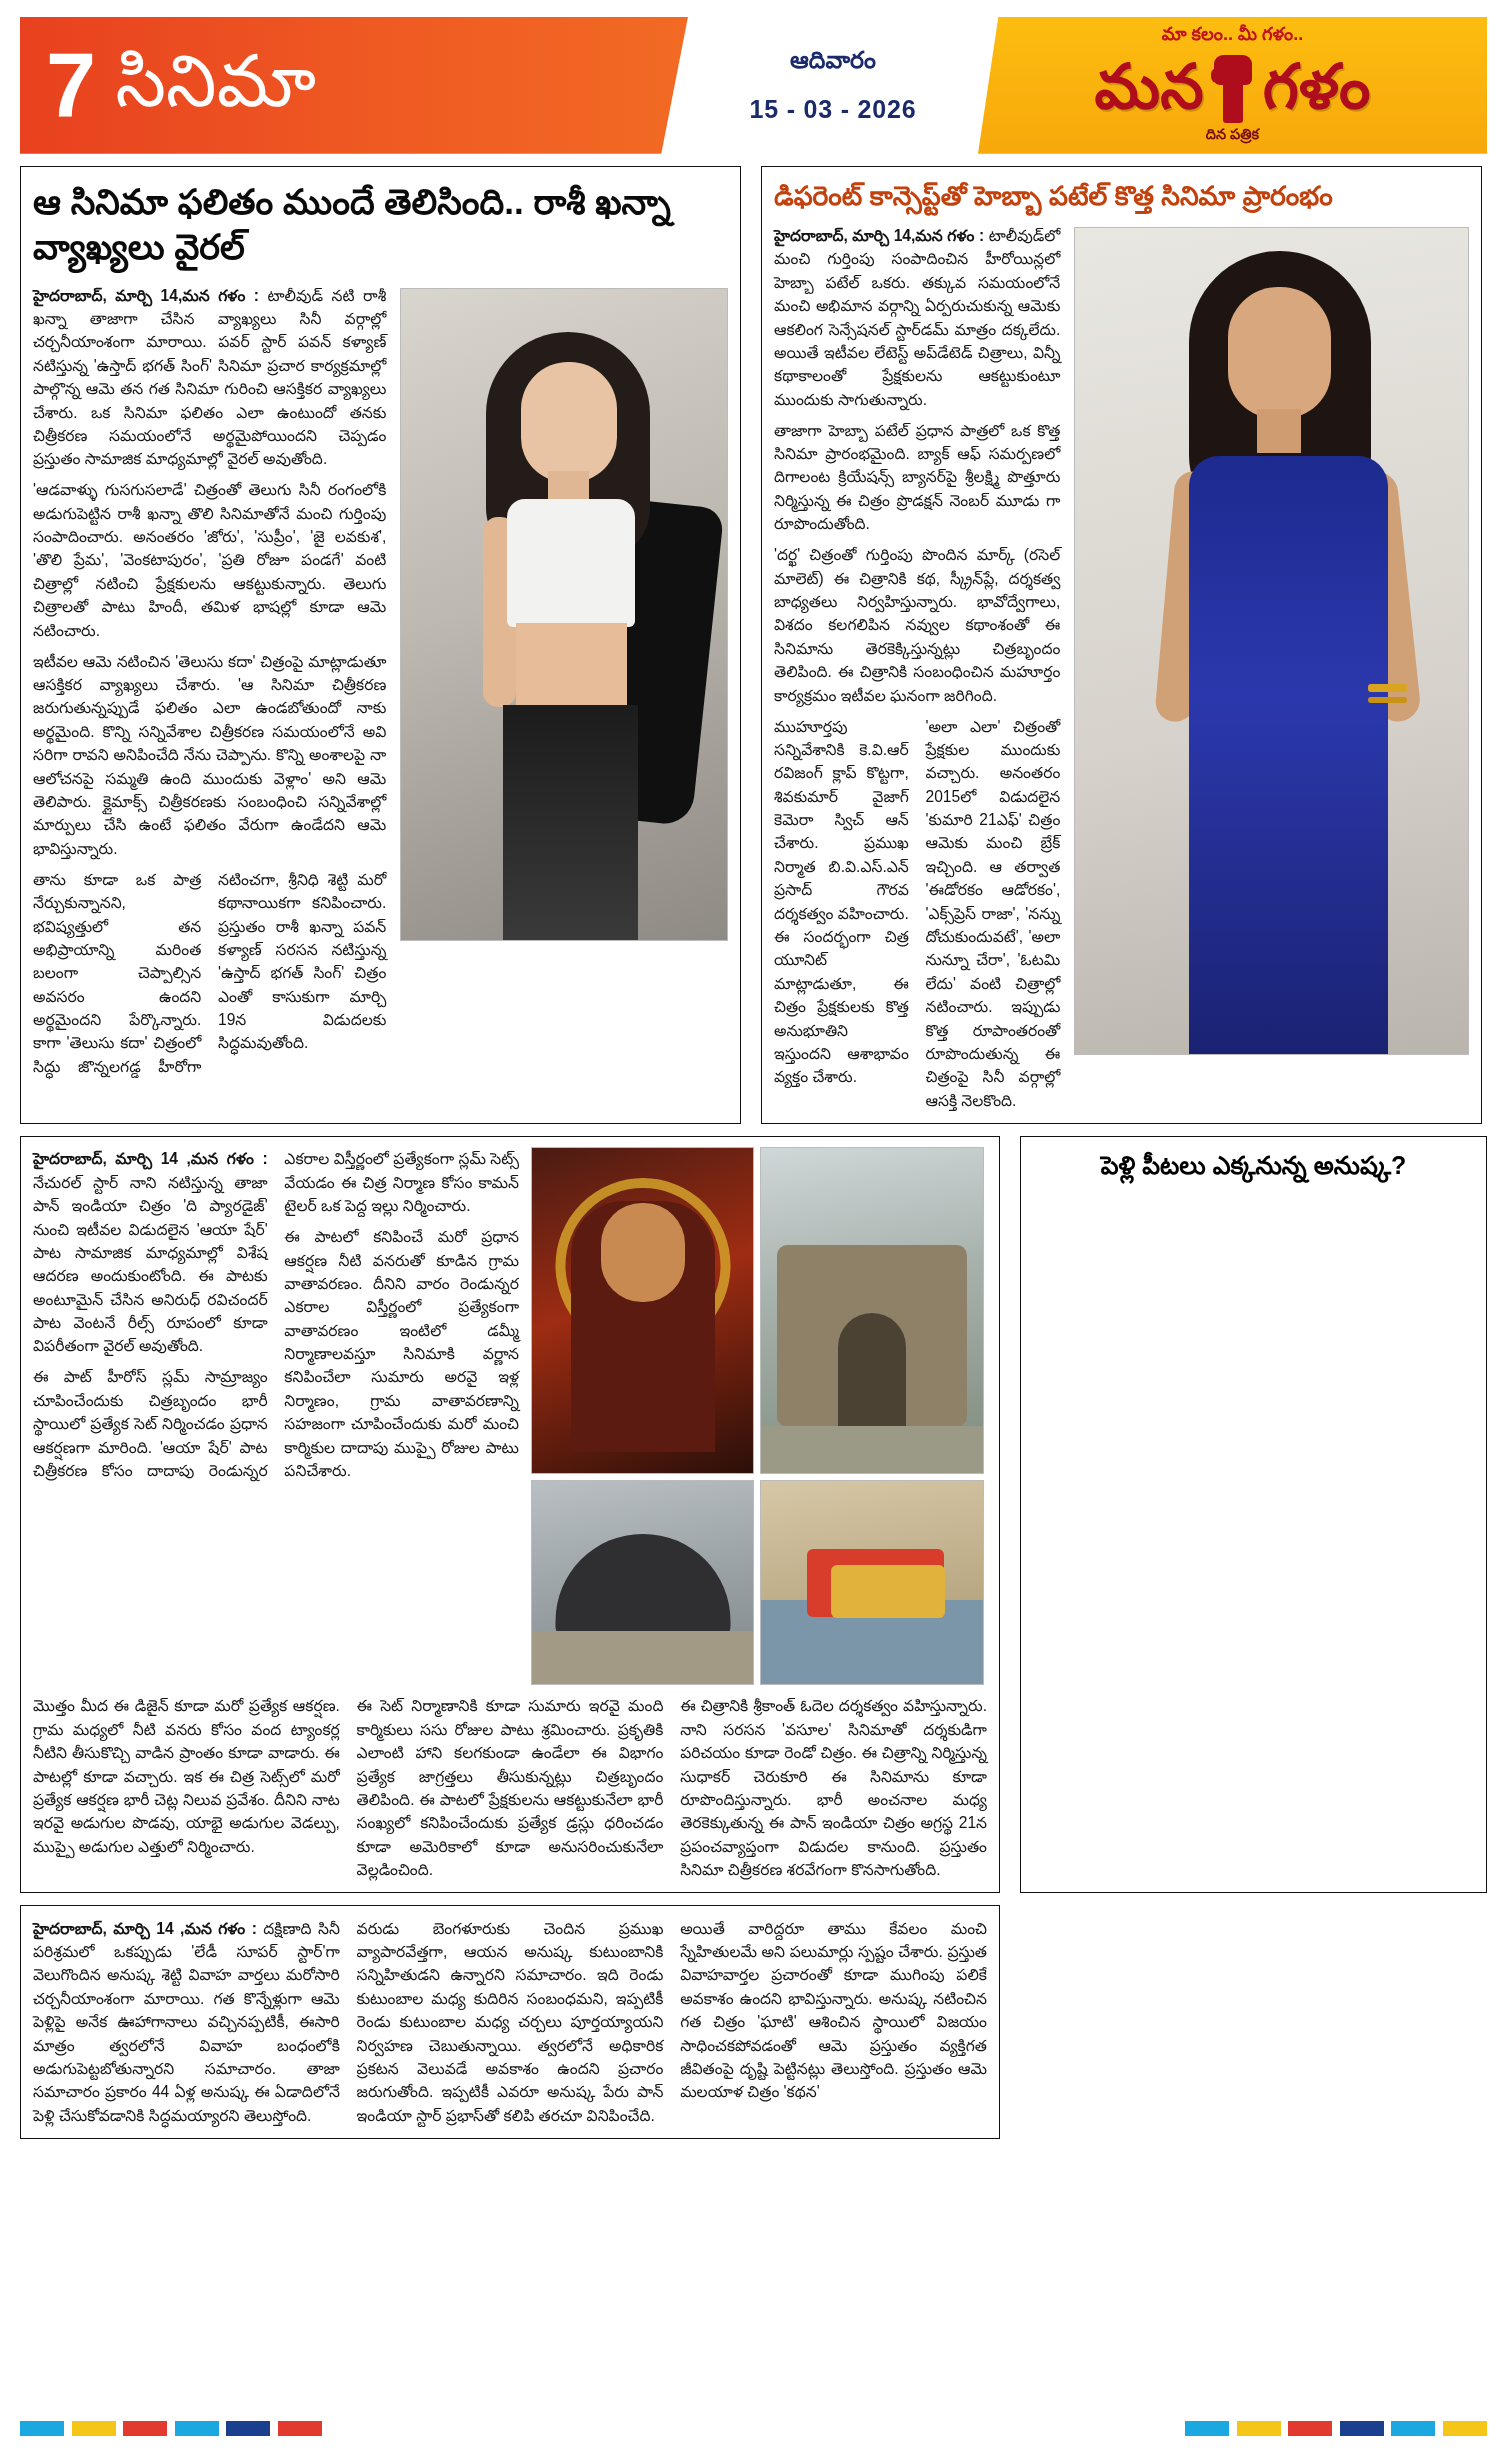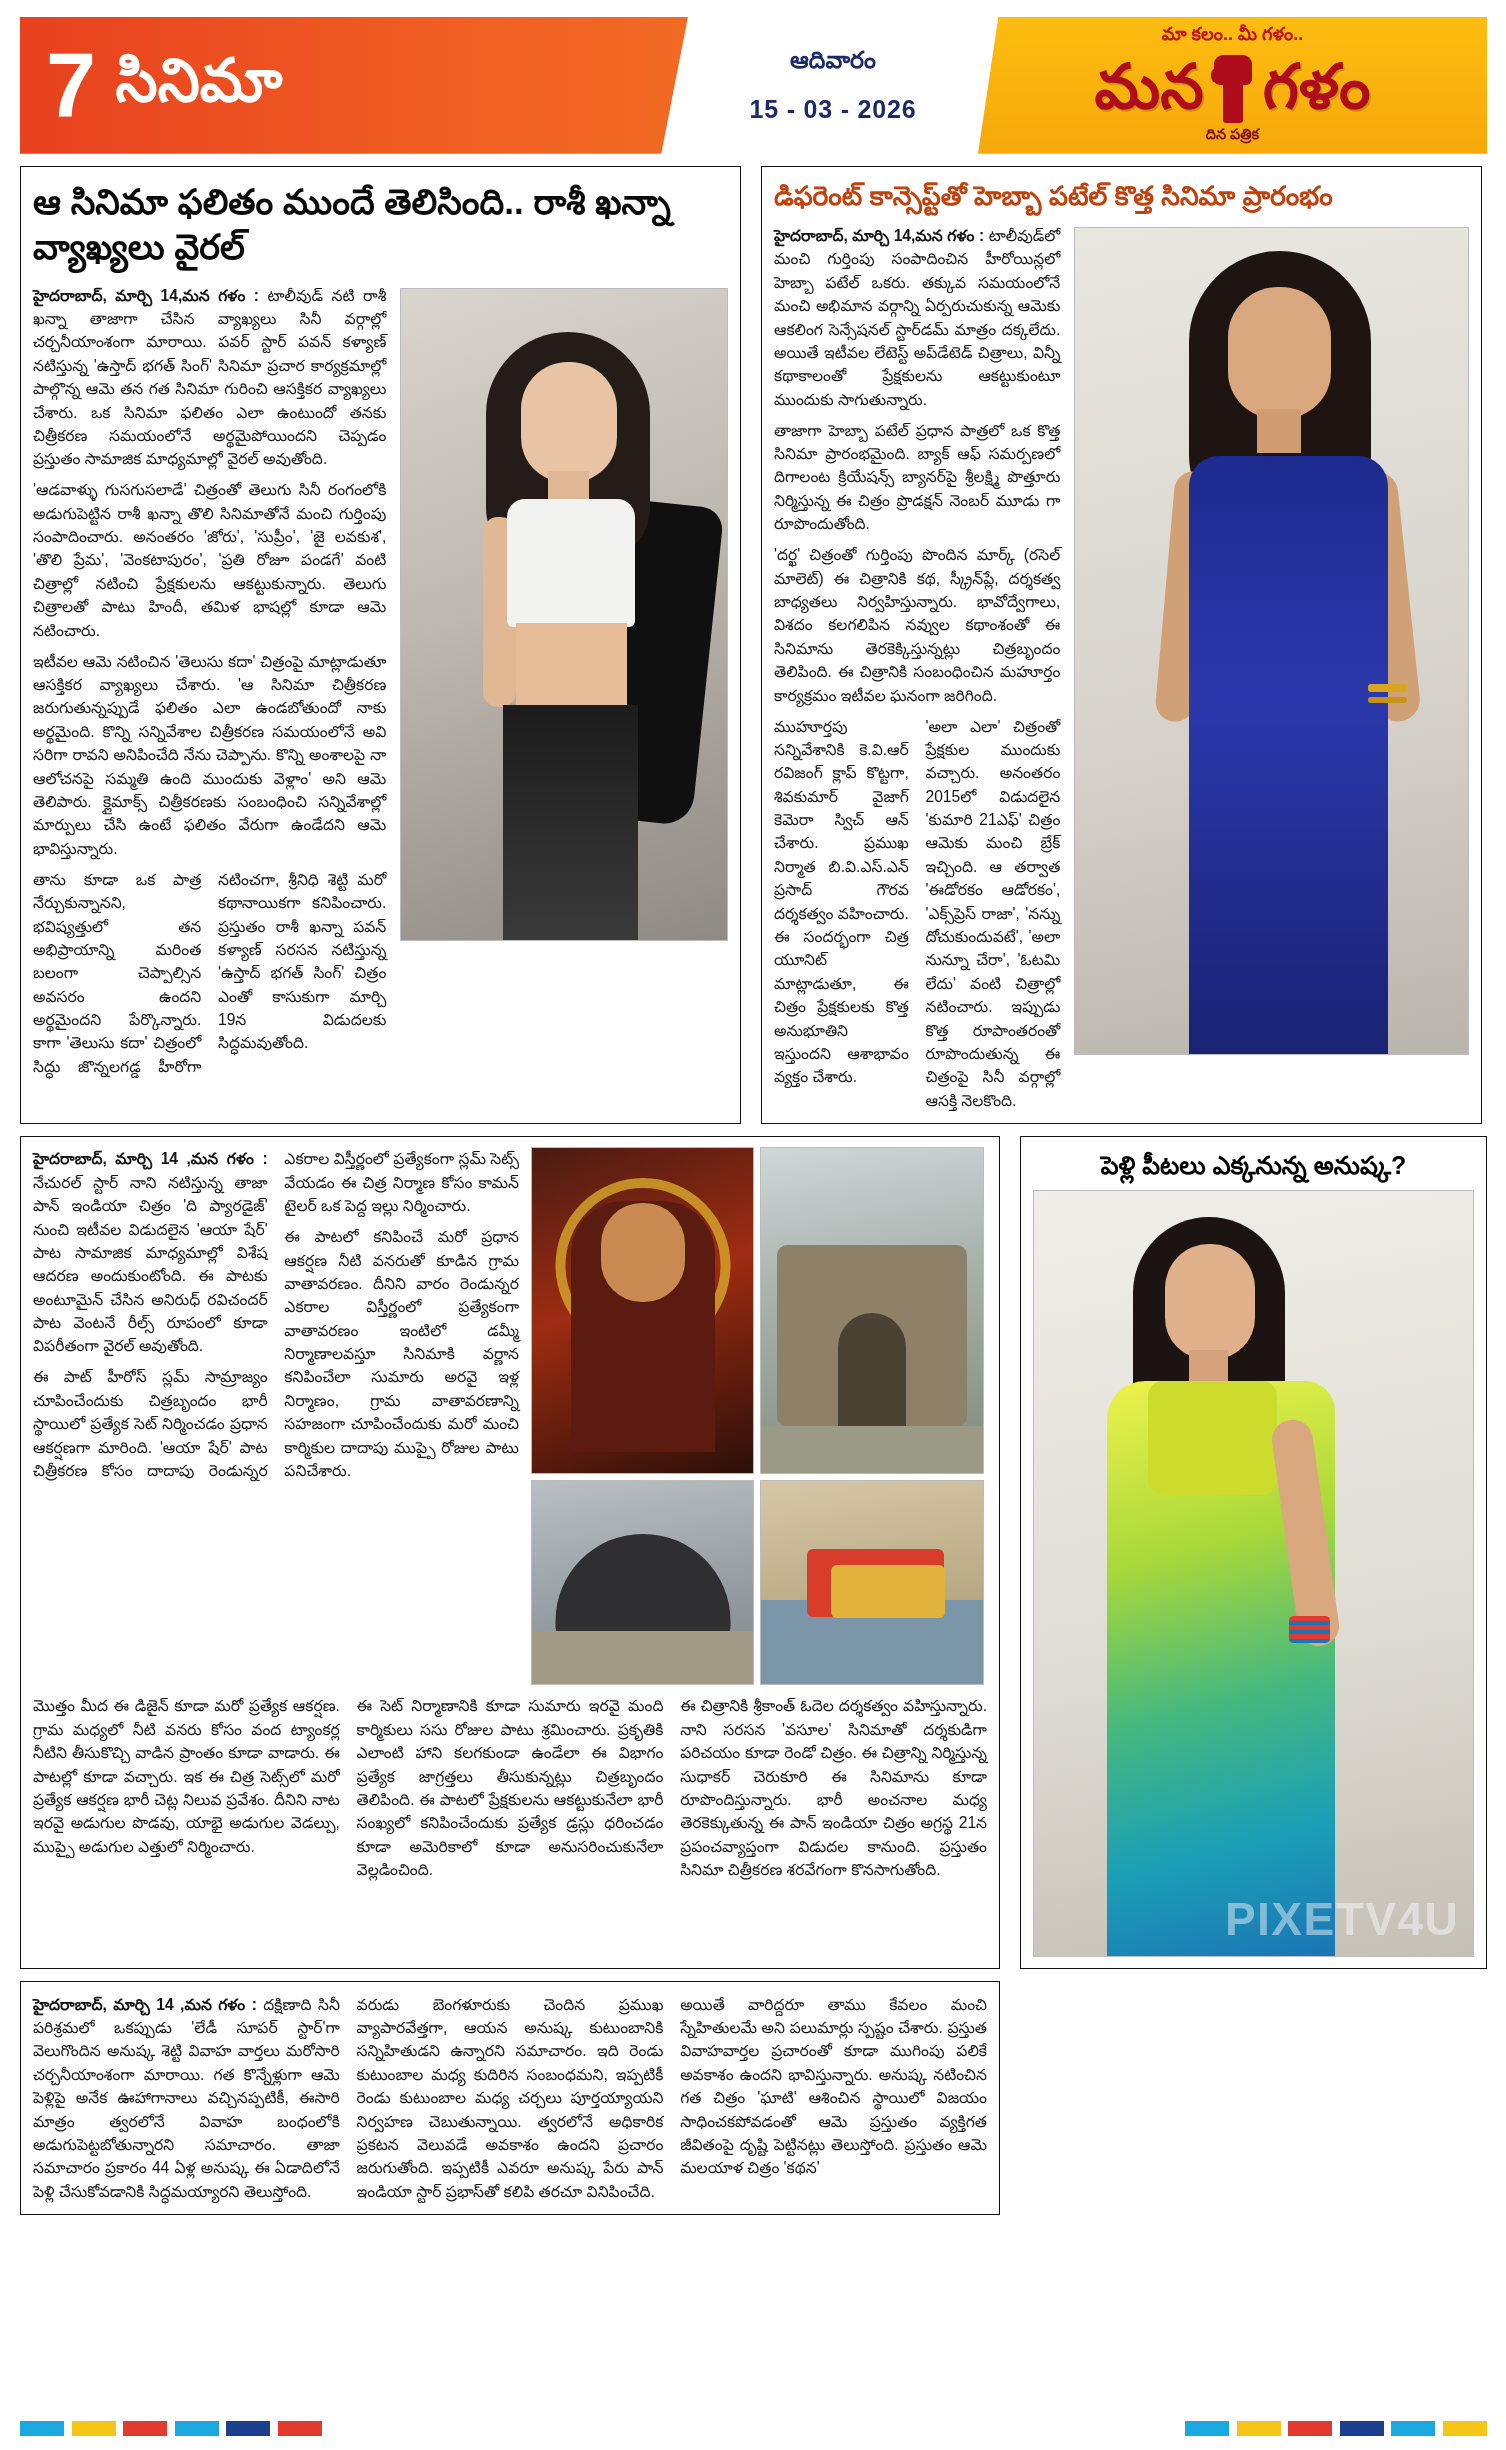--- a/index.html
+++ b/index.html
@@ -34,22 +34,22 @@
   .mh-pagenum {
     color:#ffffff;
     font-size:90px;
     font-weight:bold;
     line-height:1;
     padding:0 21px 0 26px;
     letter-spacing:-1.5px;
   }
   .mh-section {
     color:#ffffff;
-    font-size:60px;
-    font-weight:bold;
+    font-size:72px;
+    font-weight:normal;
     line-height:1;
     padding-bottom:7.6px;
   }
   .mh-mid {
     flex:1;
     background:#ffffff;
     display:flex; flex-direction:column;
     align-items:center; justify-content:center;
     color:#1b2a6b;
   }
@@ -414,30 +414,20 @@
 
         <div class="cols-3" style="margin-top:9px;">
           <p class="body">మొత్తం మీద ఈ డిజైన్ కూడా మరో ప్రత్యేక ఆకర్షణ. గ్రామ మధ్యలో నీటి వనరు కోసం వంద ట్యాంకర్ల నీటిని తీసుకొచ్చి వాడిన ప్రాంతం కూడా వాడారు. ఈ పాటల్లో కూడా వచ్చారు. ఇక ఈ చిత్ర సెట్స్‌లో మరో ప్రత్యేక ఆకర్షణ భారీ చెట్ల నిలువ ప్రవేశం. దీనిని నాట ఇరవై అడుగుల పొడవు, యాభై అడుగుల వెడల్పు, ముప్పై అడుగుల ఎత్తులో నిర్మించారు.</p>
           <p class="body">ఈ సెట్ నిర్మాణానికి కూడా సుమారు ఇరవై మంది కార్మికులు ససు రోజుల పాటు శ్రమించారు. ప్రకృతికి ఎలాంటి హాని కలగకుండా ఉండేలా ఈ విభాగం ప్రత్యేక జాగ్రత్తలు తీసుకున్నట్లు చిత్రబృందం తెలిపింది. ఈ పాటలో ప్రేక్షకులను ఆకట్టుకునేలా భారీ సంఖ్యలో కనిపించేందుకు ప్రత్యేక డ్రస్లు ధరించడం కూడా అమెరికాలో కూడా అనుసరించుకునేలా వెల్లడించింది.</p>
           <p class="body">ఈ చిత్రానికి శ్రీకాంత్ ఓదెల దర్శకత్వం వహిస్తున్నారు. నాని సరసన 'వసూల' సినిమాతో దర్శకుడిగా పరిచయం కూడా రెండో చిత్రం. ఈ చిత్రాన్ని నిర్మిస్తున్న సుధాకర్ చెరుకూరి ఈ సినిమాను కూడా రూపొందిస్తున్నారు. భారీ అంచనాల మధ్య తెరకెక్కుతున్న ఈ పాన్ ఇండియా చిత్రం అగ్రస్థ 21న ప్రపంచవ్యాప్తంగా విడుదల కానుంది. ప్రస్తుతం సినిమా చిత్రీకరణ శరవేగంగా కొనసాగుతోంది.</p>
         </div>
       </div>
 
       <div class="panel" style="flex:1;">
         <h2 class="headline-xs">పెళ్లి పీటలు ఎక్కనున్న అనుష్క?</h2>
-        <div class="ph-anushka">
-          <span class="hair"></span>
-          <span class="face"></span>
-          <span class="neck"></span>
-          <span class="saree"></span>
-          <span class="blouse"></span>
-          <span class="arm"></span>
-          <span class="bangles"></span>
-          <span class="wm">PIXETV4U</span>
-        </div>
       </div>
     </div>
 
     <div class="row" style="margin-top:12px;">
       <div class="panel" style="width:980px;">
         <div class="cols-3">
           <p class="body">
             <span class="dateline">హైదరాబాద్, మార్చి 14 ,మన గళం :</span>
             <span>దక్షిణాది సినీ పరిశ్రమలో ఒకప్పుడు 'లేడీ సూపర్ స్టార్'గా వెలుగొందిన అనుష్క శెట్టి వివాహ వార్తలు మరోసారి చర్చనీయాంశంగా మారాయి. గత కొన్నేళ్లుగా ఆమె పెళ్లిపై అనేక ఊహాగానాలు వచ్చినప్పటికీ, ఈసారి మాత్రం త్వరలోనే వివాహ బంధంలోకి అడుగుపెట్టబోతున్నారని సమాచారం. తాజా సమాచారం ప్రకారం 44 ఏళ్ల అనుష్క ఈ ఏడాదిలోనే పెళ్లి చేసుకోవడానికి సిద్ధమయ్యారని తెలుస్తోంది.</span>
           </p>

